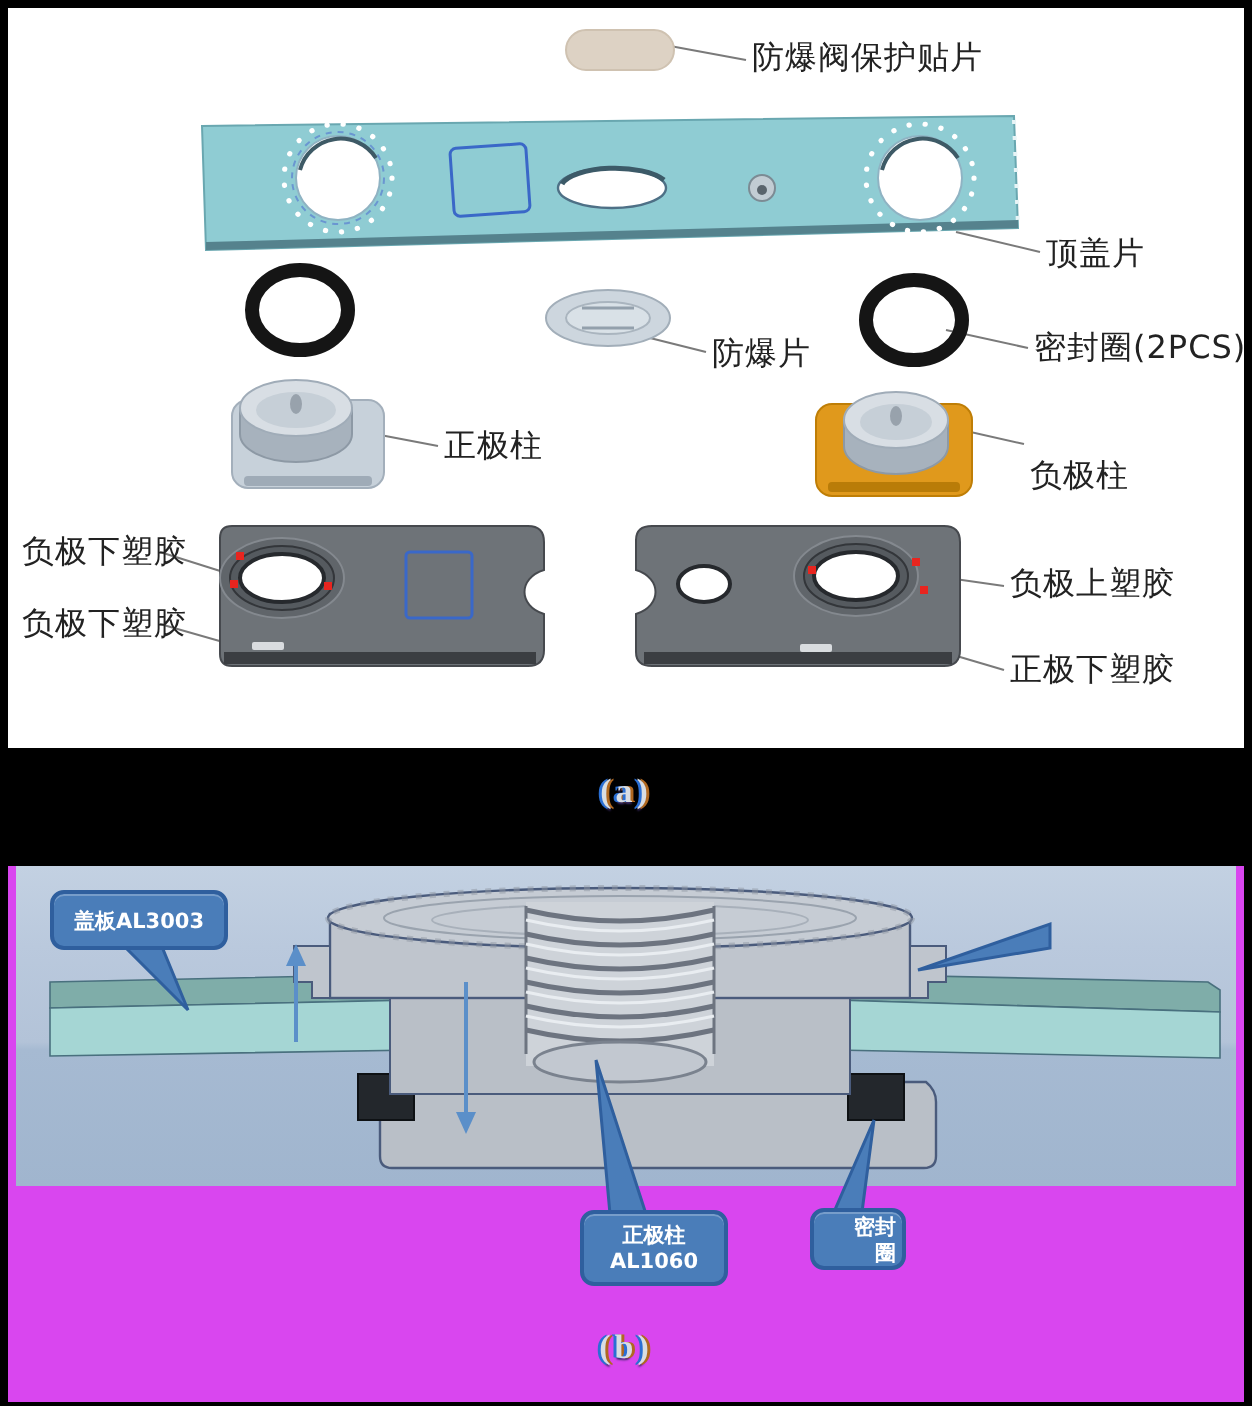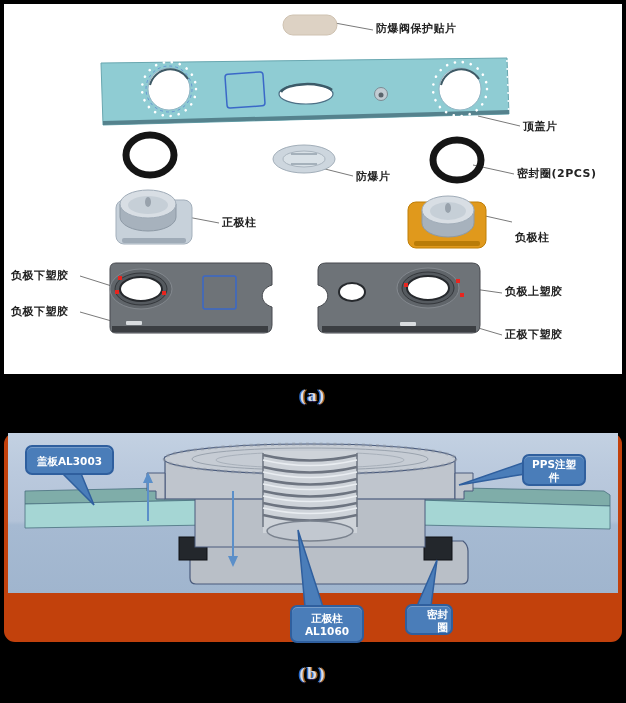--- a/index.html
+++ b/index.html
@@ -5,34 +5,34 @@
   html,body { margin:0; padding:0; background:#000; }
   .frame {
     position:relative; width:626px; height:703px; background:#000;
     font-family:"DejaVu Sans","Liberation Sans",sans-serif; overflow:hidden;
   }
   .panel-a {
     position:absolute; left:4px; top:4px; width:618px; height:370px; background:#ffffff;
   }
   .panel-a svg, .panel-b svg { position:absolute; left:0; top:0; }
   .lbl {
-    position:absolute; font-size:11px; font-weight:bold; color:#222;
+    position:absolute; font-size:16px; font-weight:normal; color:#222;
     line-height:14px; white-space:nowrap; letter-spacing:0.5px;
   }
   .caption {
     position:absolute; left:0; width:626px; text-align:center;
     font-family:"Liberation Serif","DejaVu Serif",serif;
     font-size:17px; font-weight:bold; color:#d9dde2;
     text-shadow:-1.5px 0 0 #2a6fd4, 1.5px 0 0 #b06820, 0 1px 1px #3a2a66;
     letter-spacing:2px;
   }
   .caption-a { top:386px; }
   .caption-b { top:664px; }
   .panel-b {
-    position:absolute; left:4px; top:433px; width:618px; height:209px; background:#c2410c;border-radius:11px;
+    position:absolute; left:4px; top:433px; width:618px; height:268px; background:#d946ef;
   }
   .pb-bg {
     position:absolute; left:4px; top:0; width:610px; height:160px;
     background:linear-gradient(180deg,#c3d1e2 0px,#bac9dd 40px,#b3c3d8 88px,#a6bad2 92px,#a0b5ce 160px);
   }
   .callout {
     position:absolute; background:#4a7db9; border:2px solid #2f5f9e; border-radius:7px;
     color:#fff; font-size:10.5px; font-weight:bold; text-align:center;
     line-height:13px; padding:2px 3px; box-sizing:border-box;
     box-shadow:inset 0 1px 0 rgba(255,255,255,0.25);
@@ -216,24 +216,20 @@
         <polygon points="56,38 76,38 90,72"></polygon>
         <polygon points="521,29 521,41 455,52"></polygon>
         <polygon points="301,174 319,174 294,97"></polygon>
         <polygon points="413,173 427,173 433,127"></polygon>
       </g>
     </svg>
 
     <div class="callout" style="left:21px; top:12px; width:89px; height:30px; line-height:24px;">
       <span>盖板AL3003</span>
     </div>
-    <div class="callout" style="left:518px; top:21px; width:64px; height:32px;">
-      <span>PPS注塑</span>
-      <span>件</span>
-    </div>
     <div class="callout" style="left:286px; top:172px; width:74px; height:38px; padding-top:5px;">
       <span>正极柱</span>
       <span>AL1060</span>
     </div>
     <div class="callout" style="left:401px; top:171px; width:48px; height:31px;text-align:right;">
       <span>密封</span>
       <span>圈</span>
     </div>
   </div>
 

